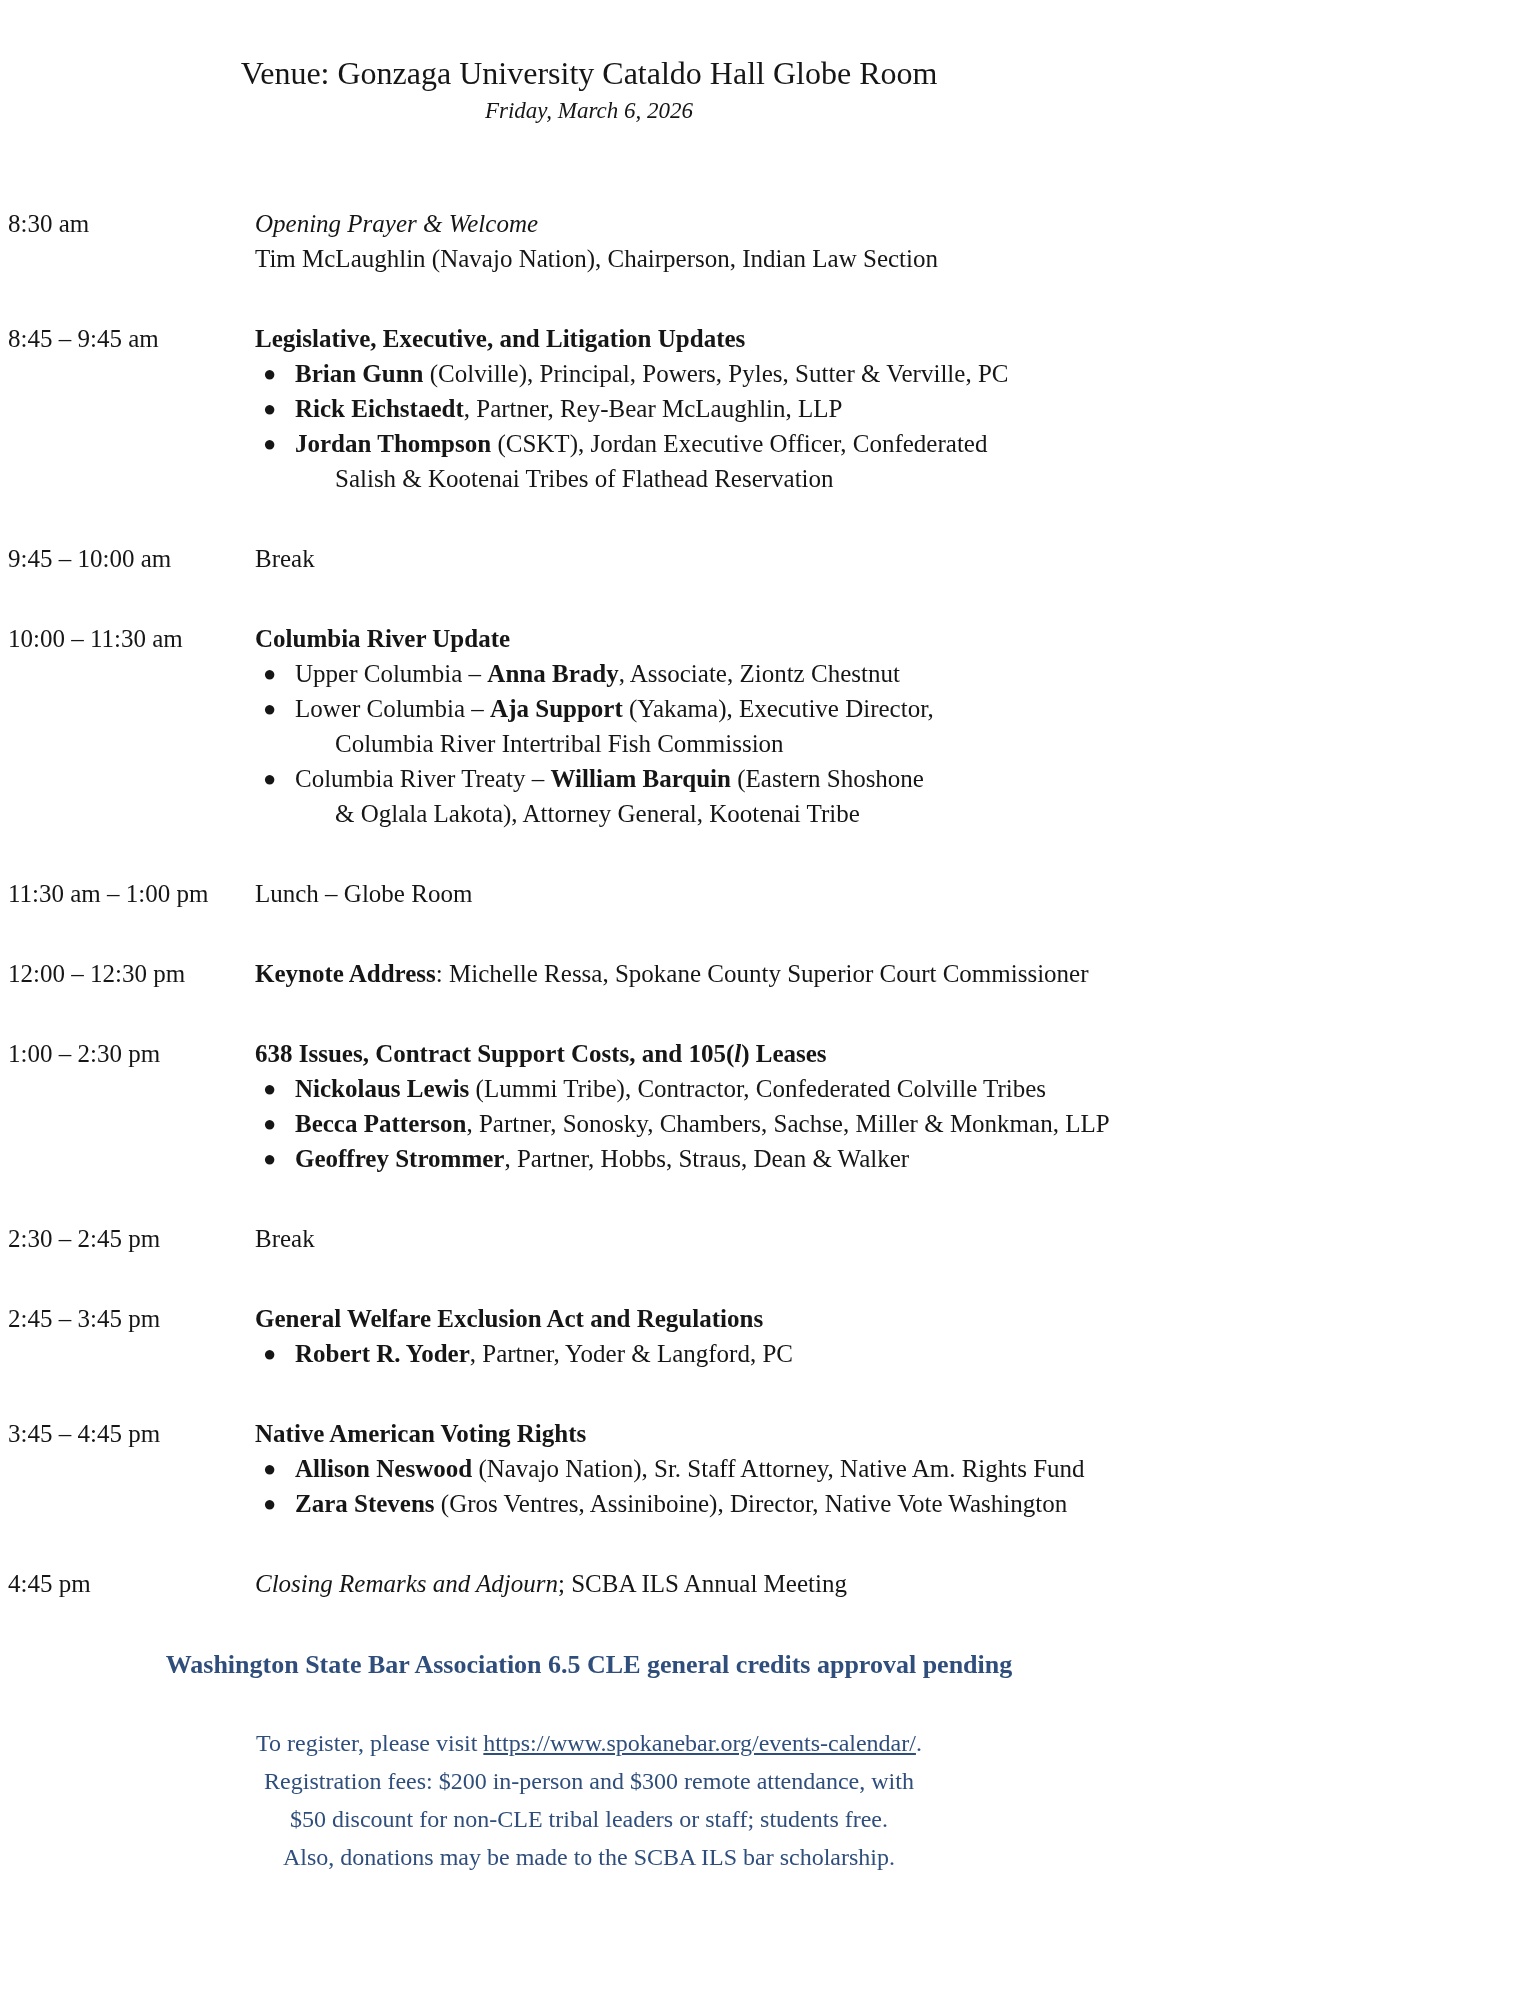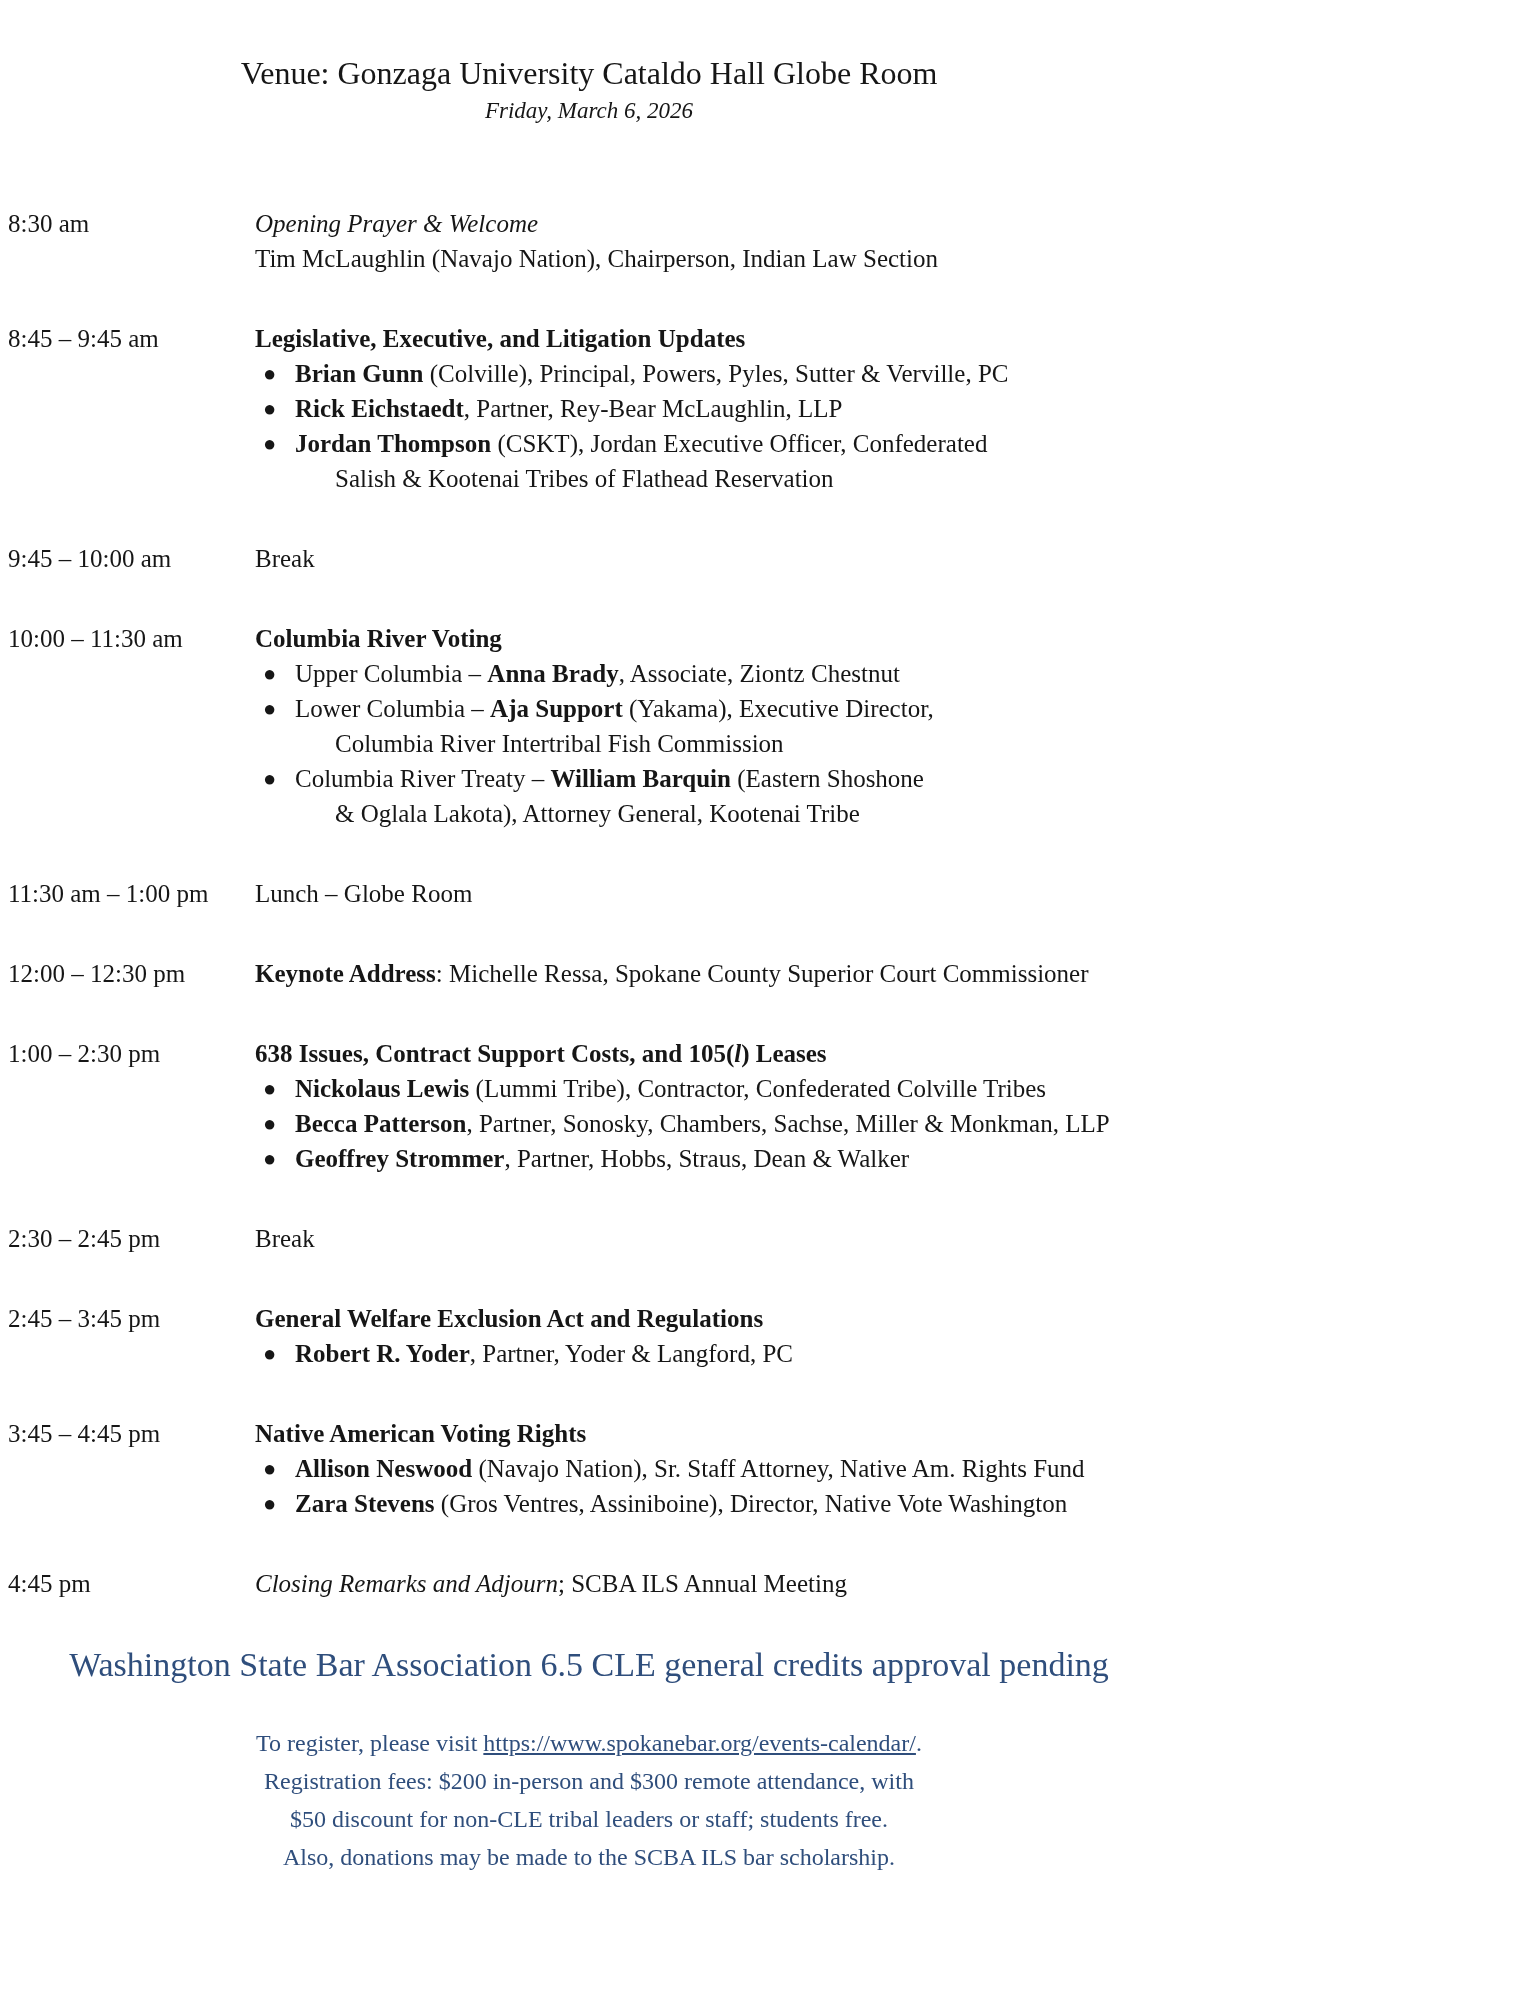--- a/index.html
+++ b/index.html
@@ -36,22 +36,22 @@
   .bullet .dot{flex:0 0 40px;padding-left:8px;box-sizing:border-box;font-size:22px;}
   .bl-cont{padding-left:40px;}
   .seg-b{font-weight:bold;}
   .seg-i{font-style:italic;}
   .seg-bi{font-weight:bold;font-style:italic;}
   .seg-u{text-decoration:underline;}
   
   .cle{
     text-align:center;
     color:var(--accent-blue,#2f4e7c);
-    font-weight:normal;
-    font-size:34px;
+    font-weight:bold;
+    font-size:26px;
     line-height:38px;
     margin-top:28px;
   }
   .register{
     text-align:center;
     color:var(--accent-blue,#2f4e7c);
     font-size:24px;
     line-height:38px;
     margin-top:40px;
   }
@@ -102,21 +102,21 @@
       </div>
       <div class="row">
         <div class="time">9:45 – 10:00 am</div>
         <div class="content">
           <div><span>Break</span></div>
         </div>
       </div>
       <div class="row">
         <div class="time">10:00 – 11:30 am</div>
         <div class="content">
-          <div><span class="seg-b">Columbia River Voting</span></div>
+          <div><span class="seg-b">Columbia River Update</span></div>
           <div class="bullet">
             <div class="dot">●</div>
             <div>
               <div><span>Upper Columbia – </span><span class="seg-b">Anna Brady</span><span>, Associate, Ziontz Chestnut</span></div>
             </div>
           </div>
           <div class="bullet">
             <div class="dot">●</div>
             <div>
               <div><span>Lower Columbia – </span><span class="seg-b">Aja Support</span><span> (Yakama), Executive Director,</span></div>

